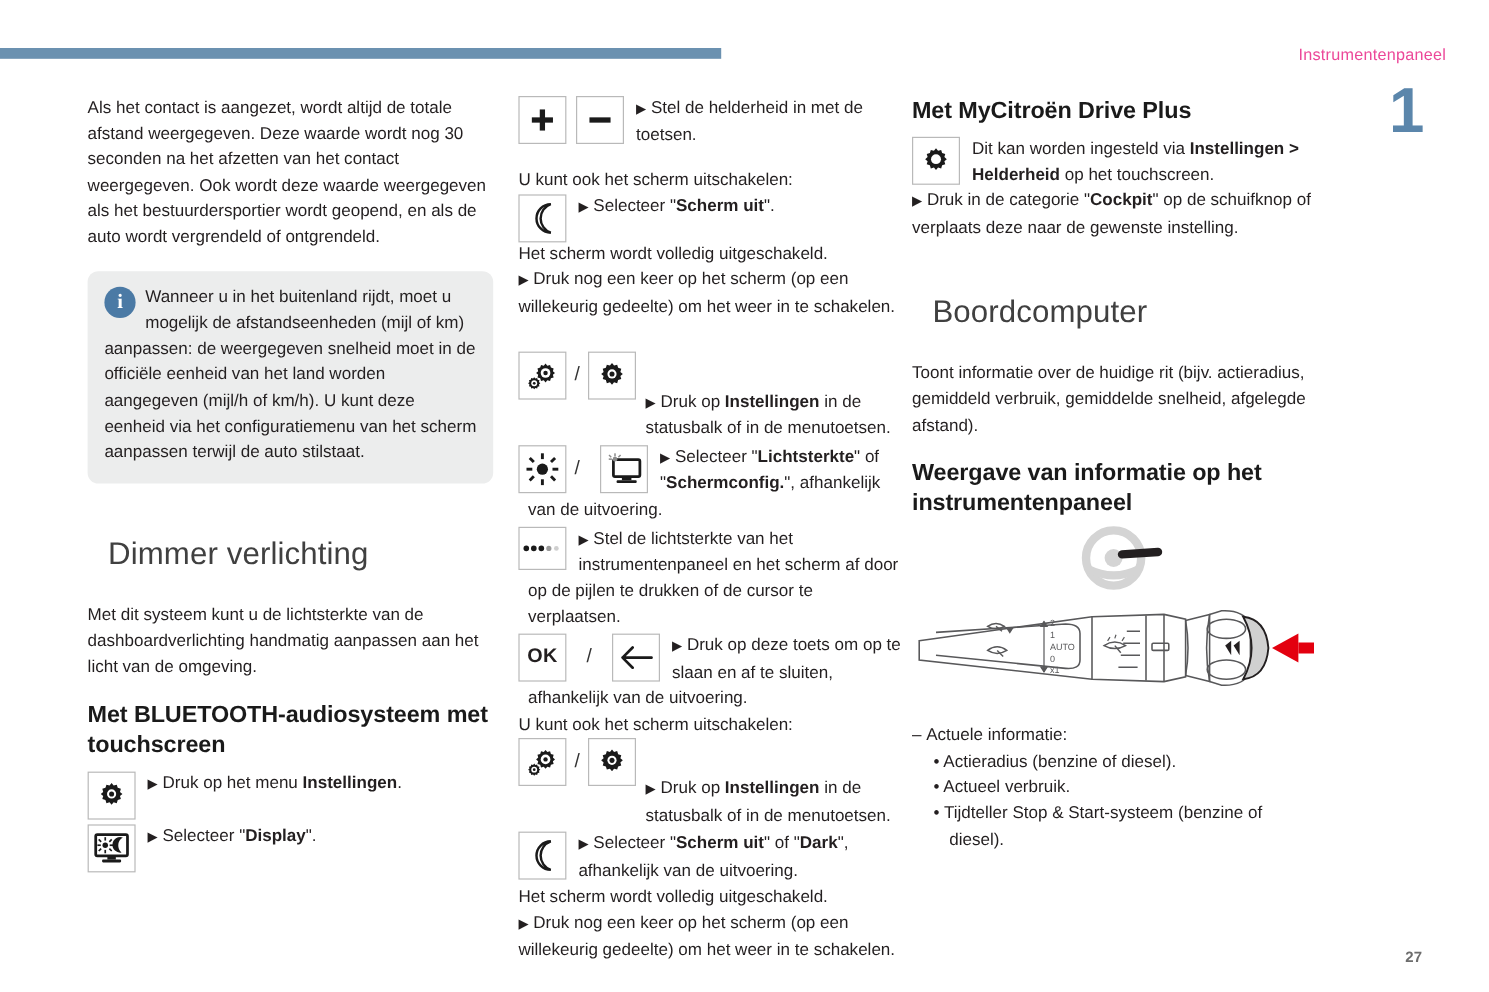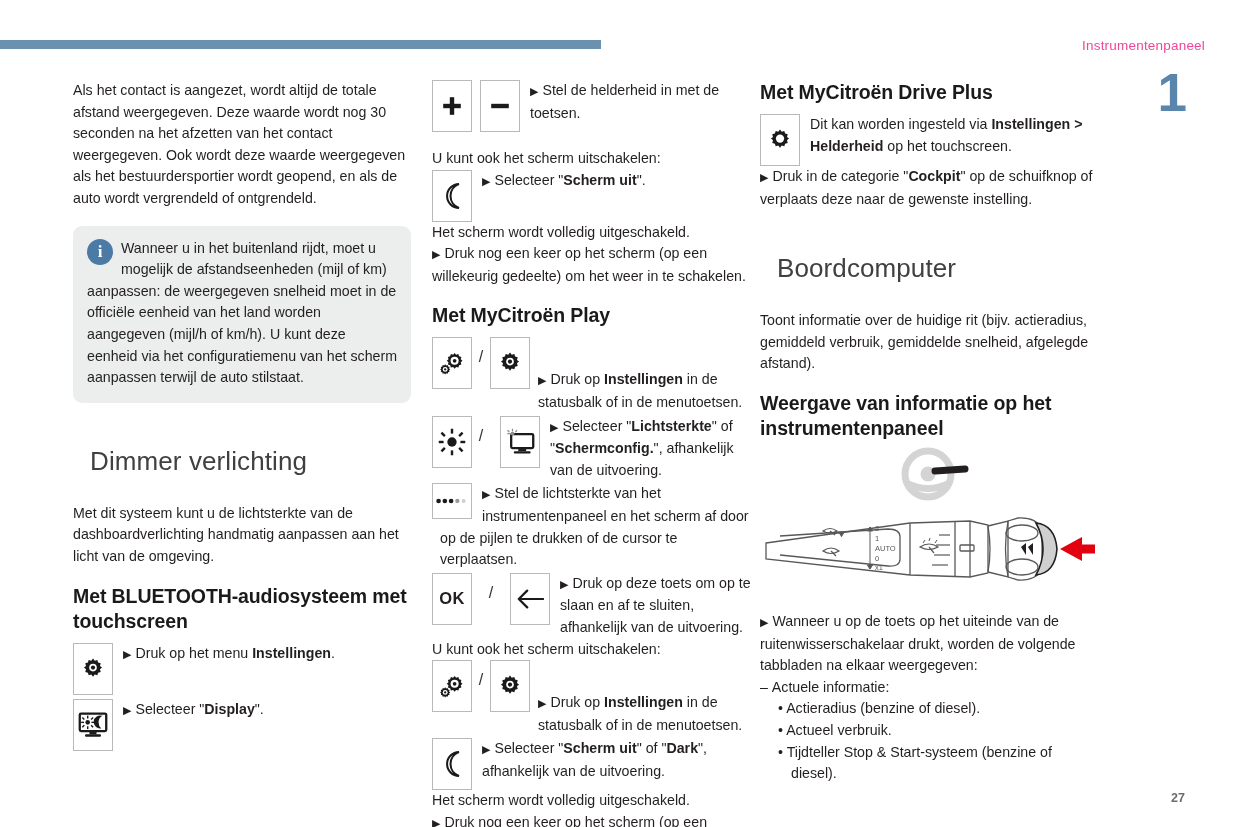--- a/index.html
+++ b/index.html
@@ -73,21 +73,21 @@
     text-align:center;line-height:26px;
     margin:1px 8px 0 0;
     font-family:"Liberation Serif",serif;
   }
   .callout .ind{ text-indent:32px; }
 
   
   .row{display:flex;align-items:flex-start;}
   .row + .row{margin-top:4px;}
   .icon-box{
-    width:40px;height:52px;min-width:40px;
+    width:40px;height:40px;min-width:40px;
     border:1px solid #b9b9b9;background:#fff;
     display:flex;align-items:center;justify-content:center;
     box-sizing:border-box;
   }
   .icon-box.h36{height:36px;}
   .slash{
     width:18px;min-width:18px;text-align:center;
     font-size:16px;color:#333;line-height:40px;
   }
   .row-text{
@@ -222,21 +222,20 @@
         <span class="arrow"></span>
         <span>Selecteer "</span><b>Scherm uit</b><span>".</span>
       </div>
     </div>
 
     <p class="body-text">Het scherm wordt volledig uitgeschakeld.</p>
     <p class="body-text"><span class="arrow"></span> <span>Druk nog een keer op het scherm (op een willekeurig gedeelte) om het weer in te schakelen.</span></p>
 
     <div class="gap-m"></div>
 
-    <h3 class="h2-black">Met MyCitroën Play</h3>
 
     <div class="gap-s"></div>
 
     <div class="row">
       <div class="icon-box">
         <svg width="30" height="28" viewBox="0 0 34 32" aria-hidden="true">
           <g fill="#1a1a1a">
             <path d="M20 4.5l1.7 2 2.6-.7.8 2.6 2.6.8-.7 2.6 2 1.7-2 1.7.7 2.6-2.6.8-.8 2.6-2.6-.7-1.7 2-1.7-2-2.6.7-.8-2.6-2.6-.8.7-2.6-2-1.7 2-1.7-.7-2.6 2.6-.8.8-2.6 2.6.7z"></path>
             <circle cx="20" cy="13.5" r="4.6" fill="#fff"></circle>
             <circle cx="20" cy="13.5" r="2.1" fill="#1a1a1a"></circle>
@@ -476,24 +475,20 @@
           <path d="M172 118 L188 118"></path>
         </g>
 
         <g>
           <path d="M355 102 L322 102" stroke="#e3000f" stroke-width="9" stroke-linecap="butt" fill="none"></path>
           <path d="M300 102 L322 90 L322 114 Z" fill="#e3000f"></path>
         </g>
       </svg>
     </div>
 
-    <p class="body-text">
-      <span class="arrow"></span>
-      <span>Wanneer u op de toets op het uiteinde van de ruitenwisserschakelaar drukt, worden de volgende tabbladen na elkaar weergegeven:</span>
-    </p>
 
     <ul class="dash">
       <li>–&nbsp;<span>Actuele informatie:</span></li>
     </ul>
 
     <ul class="bullet">
       <li><span>Actieradius (benzine of diesel).</span></li>
       <li><span>Actueel verbruik.</span></li>
       <li><span>Tijdteller Stop &amp; Start-systeem (benzine of diesel).</span></li>
     </ul>

